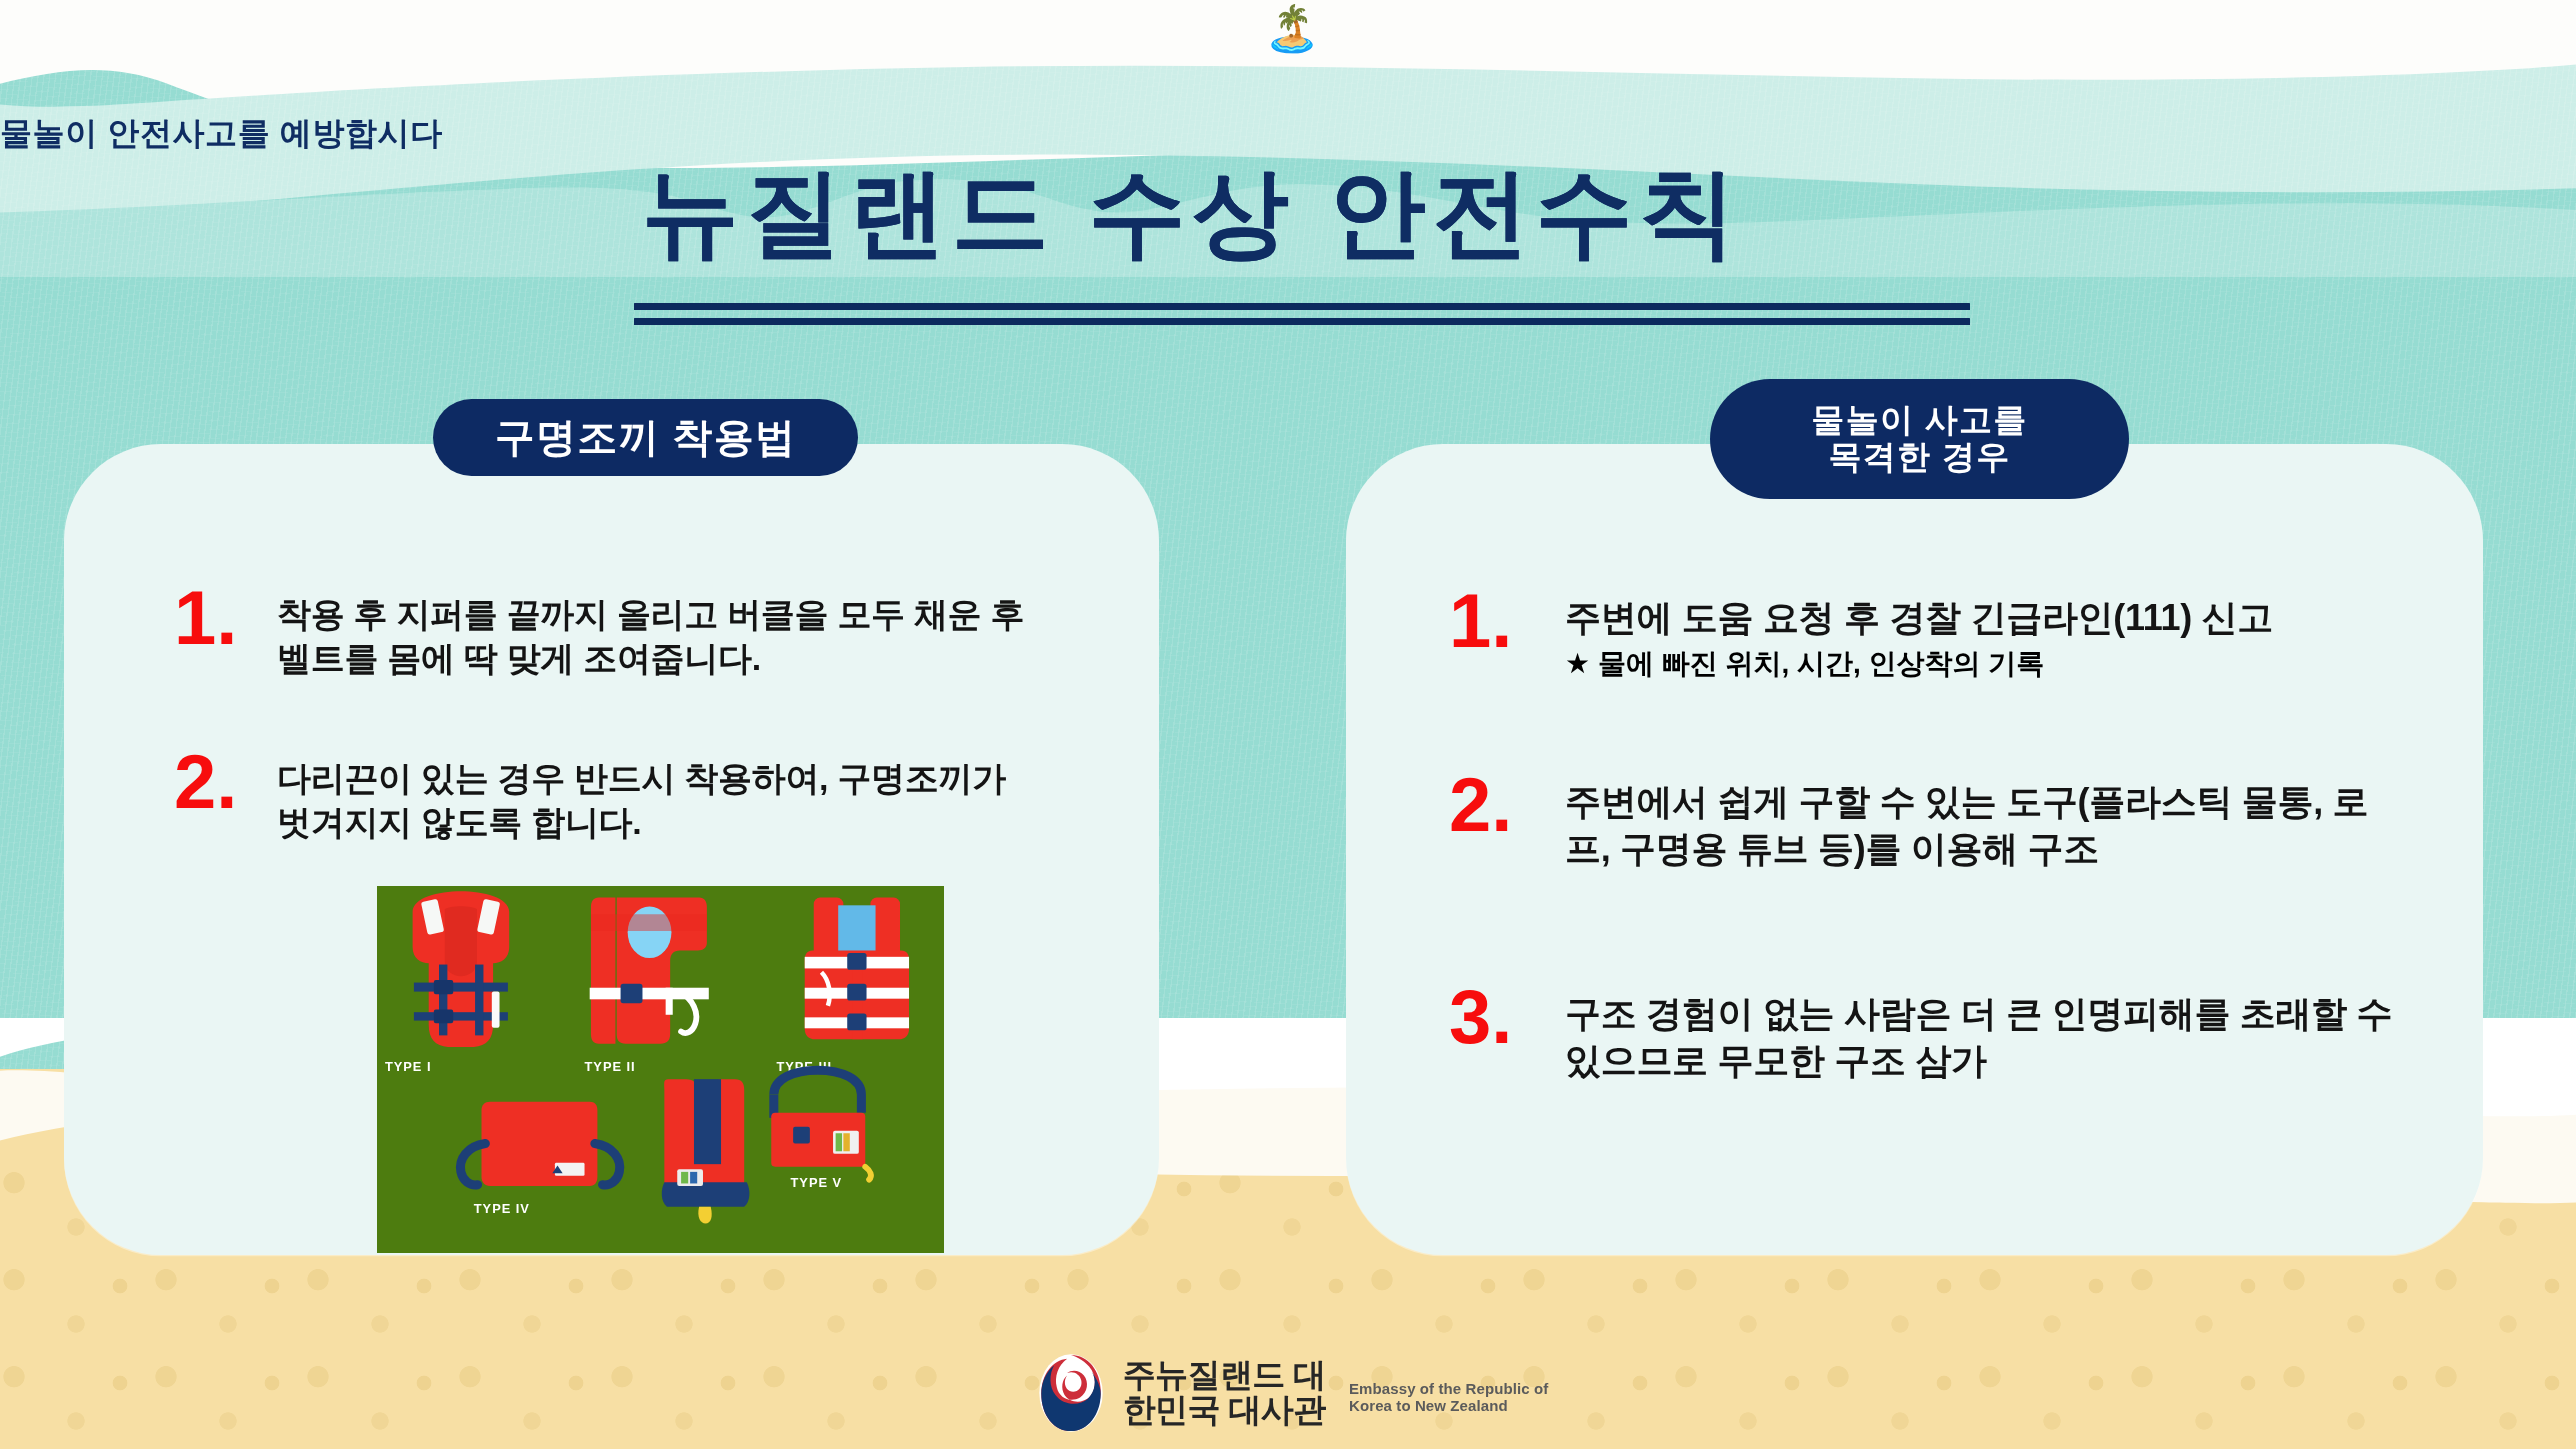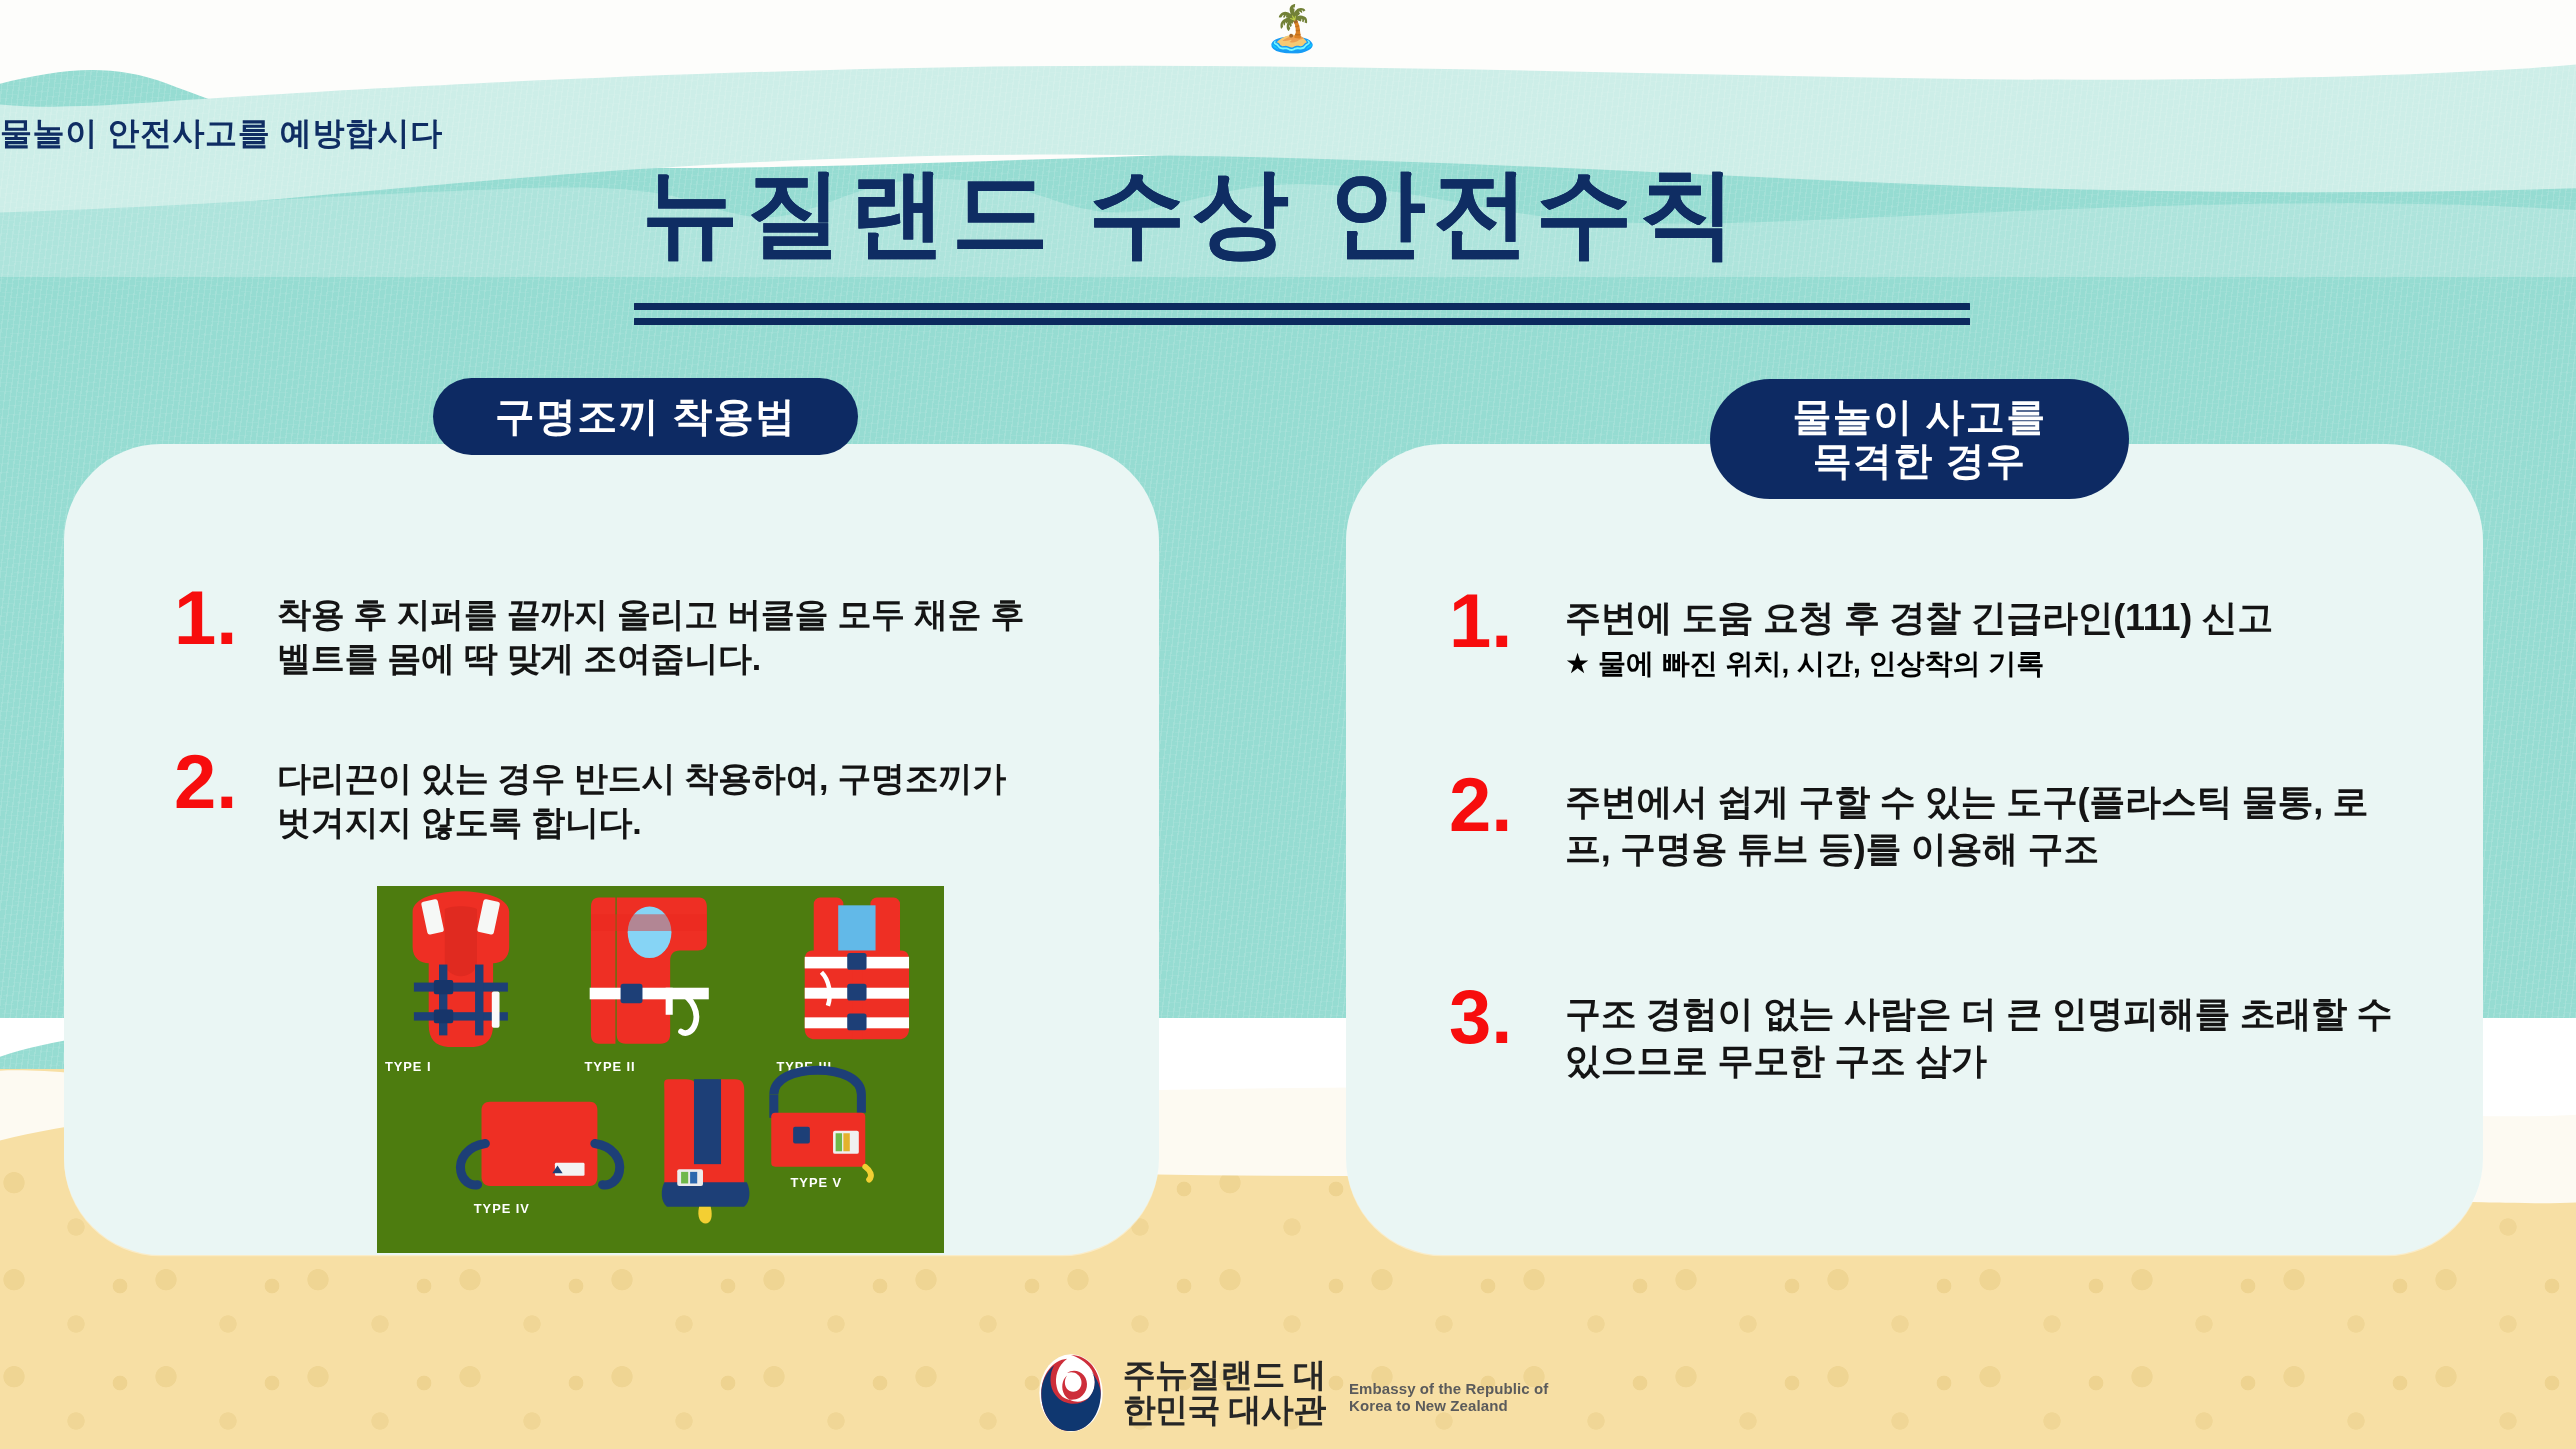--- a/index.html
+++ b/index.html
@@ -67,22 +67,22 @@
   }
   #panel-left{left:64px;top:444px;width:1095px;height:811px;}
   #panel-right{left:1346px;top:444px;width:1137px;height:811px;}
 
   .badge{
     position:absolute;background:#0d2a63;border-radius:129px;
     color:#ffffff;text-align:center;font-weight:900;
     display:flex;align-items:center;justify-content:center;
     line-height:1.12;
   }
-  #badge-left{left:433px;top:378px;width:425px;height:77px;font-size:40px;letter-spacing:1.3px;}
-  #badge-right{left:1710px;top:379px;width:419px;height:120px;font-size:39px;letter-spacing:1.3px;}
+  #badge-left{left:433px;top:399px;width:425px;height:77px;font-size:40px;letter-spacing:1.3px;}
+  #badge-right{left:1710px;top:379px;width:419px;height:120px;font-size:33px;letter-spacing:1.3px;}
   .badge span{display:block;white-space:pre-line;}
 
   
   .item{position:absolute;display:flex;align-items:flex-start;}
   .num{
     color:#f70d0d;font-weight:900;font-size:76px;line-height:.92;
     width:103px;flex:0 0 103px;
   }
   .txt{
     color:#141414;font-weight:700;font-size:34px;line-height:1.30;

